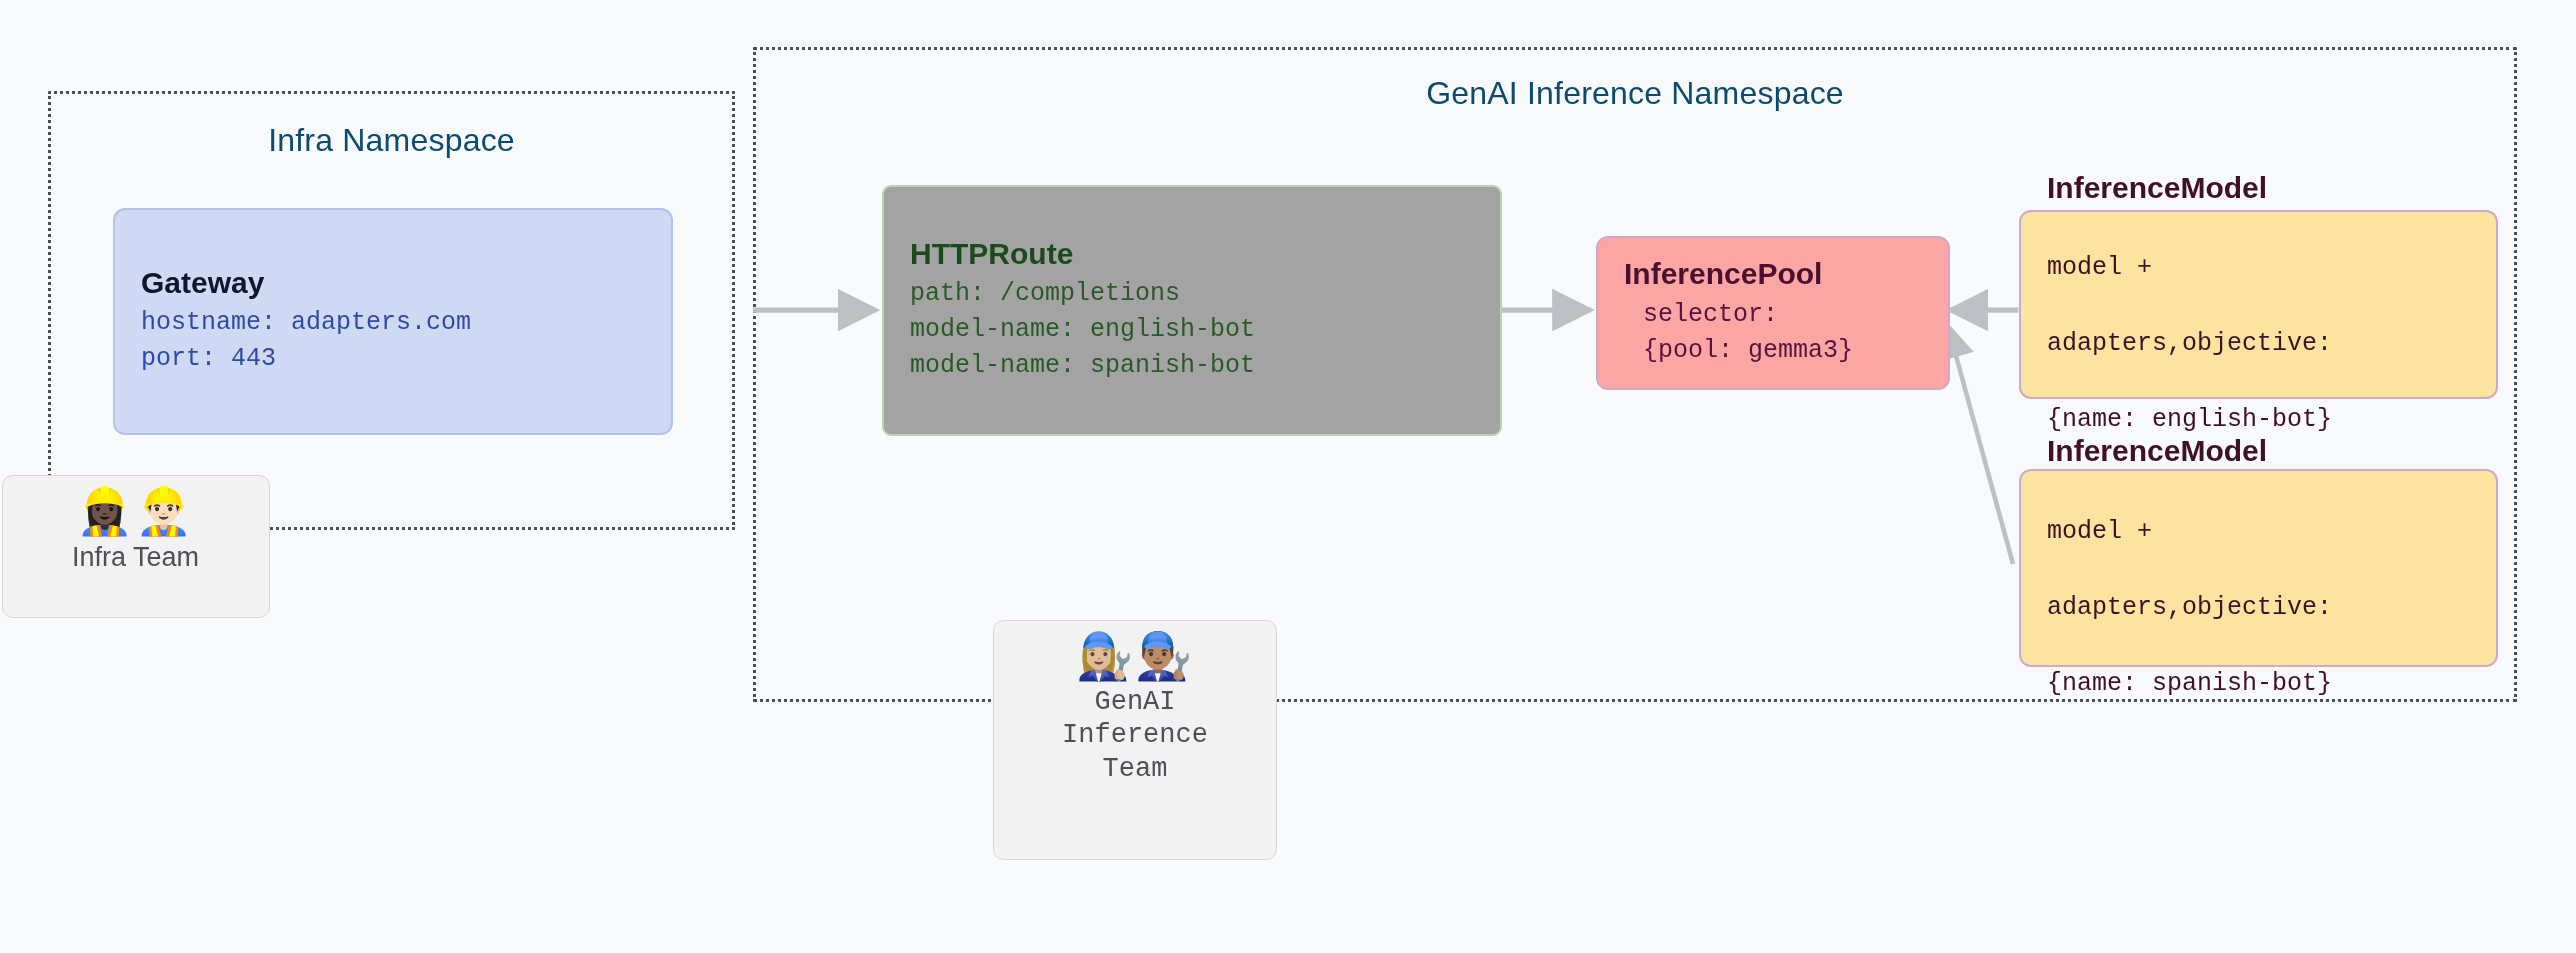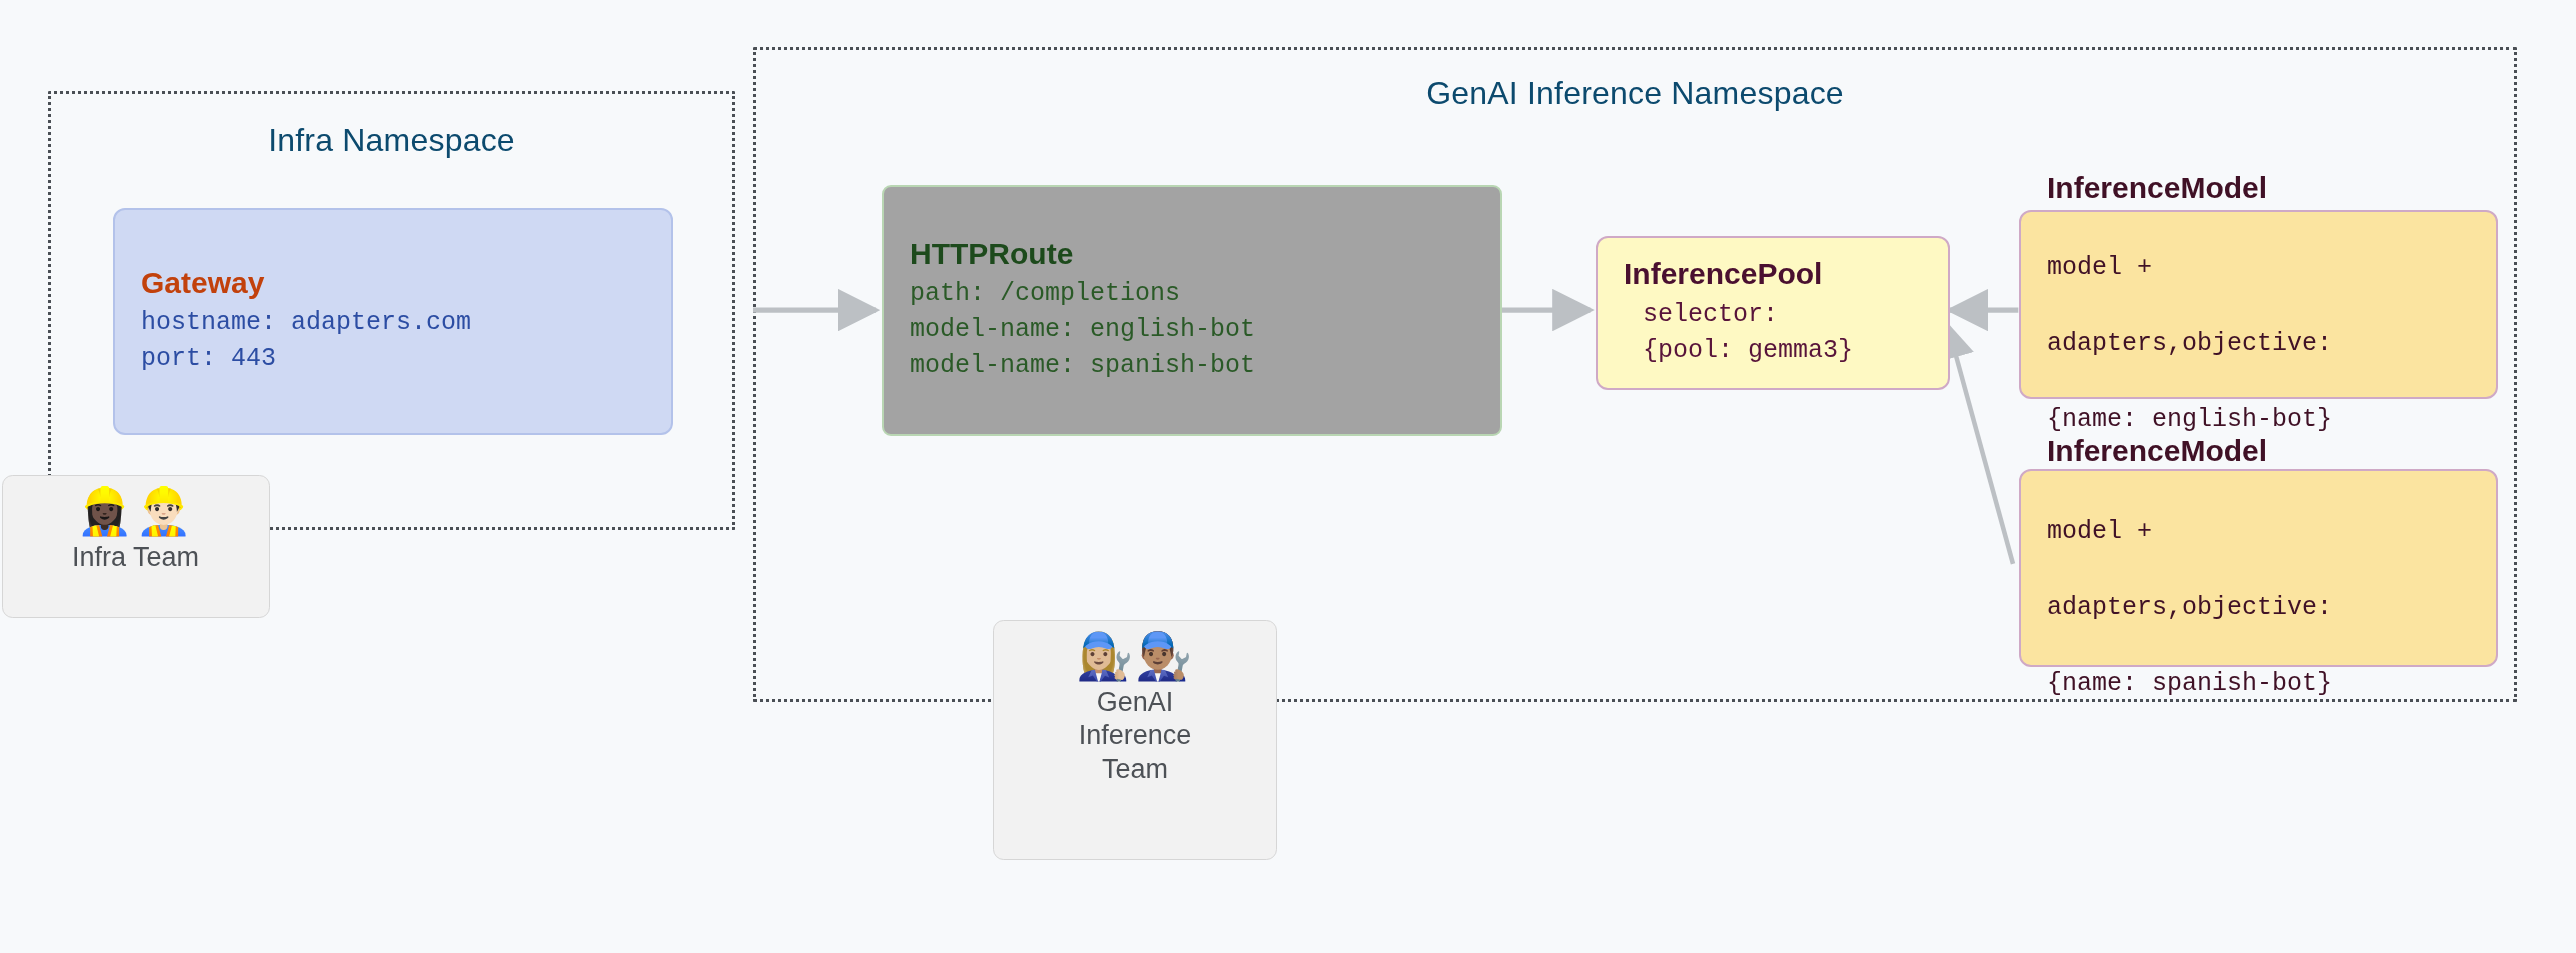--- a/index.html
+++ b/index.html
@@ -62,33 +62,33 @@
     font-family: "Liberation Mono", monospace;
     font-size: 25px;
     line-height: 1.44;
     white-space: pre;
   }
 
   .node.gateway {
     background: #cfd9f3;
     border-color: #b3c2ea;
   }
-  .node.gateway .node-title { color: #c2410c; }
+  .node.gateway .node-title { color: #0f172a; }
   .node.gateway .node-body  { color: #2c4da3; }
 
   .node.httproute {
     background: #a3a3a3;
     border-color: #b9d6b3;
     border-radius: 9px;
   }
   .node.httproute .node-title { color: #1d4a1c; }
   .node.httproute .node-body  { color: #2a5a27; }
 
   .node.pool {
-    background: #fef9c3;
+    background: #fca5a5;
     border-color: #cfa9c6;
   }
   .node.pool .node-title { color: #4a1030; }
   .node.pool .node-body  { color: #58143a; margin-left: 19px; }
 
   .node.model {
     background: #fbe4a0;
     border-color: #cfa9c6;
     gap: 40px;
   }
@@ -193,19 +193,19 @@
     <div class="node-body">{name: spanish-bot}</div>
   </div>
 
   <div class="team" style="left:1.5px; top:475px; width:268px; height:143px;">
     <div class="team-emoji">👷🏿‍♀️👷🏻‍♂️</div>
     <div class="team-label">Infra Team</div>
   </div>
 
   <div class="team" style="left:993px; top:620px; width:284px; height:240px; white-space:pre-line;">
     <div class="team-emoji">👩🏼‍🔧👨🏽‍🔧</div>
-    <div class="team-label" style="white-space:pre-line;">GenAI
+    <div class="team-label" style="white-space:pre-line;font-family:Liberation Mono, monospace;">GenAI
 Inference
 Team</div>
   </div>
 
 </div>
 
 
 </body></html>

